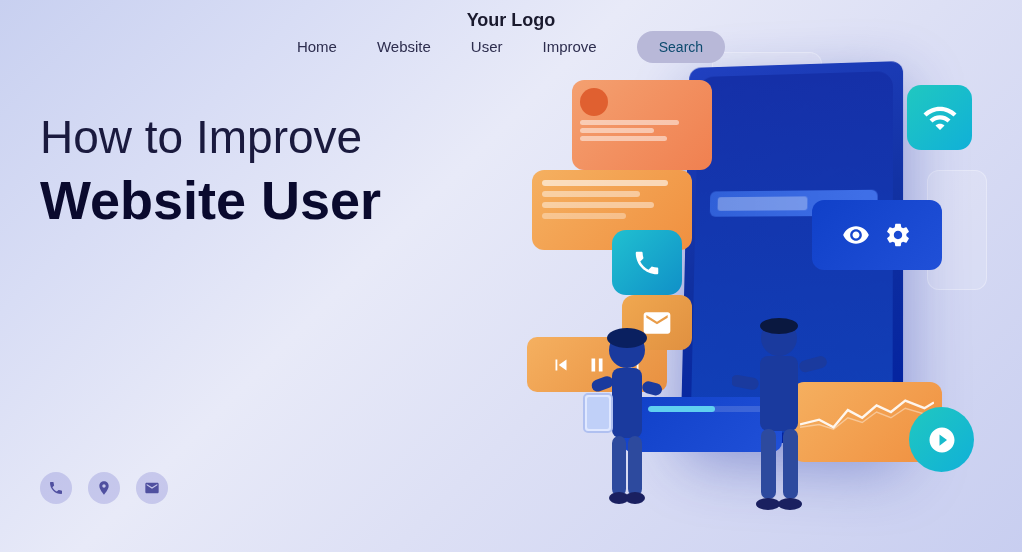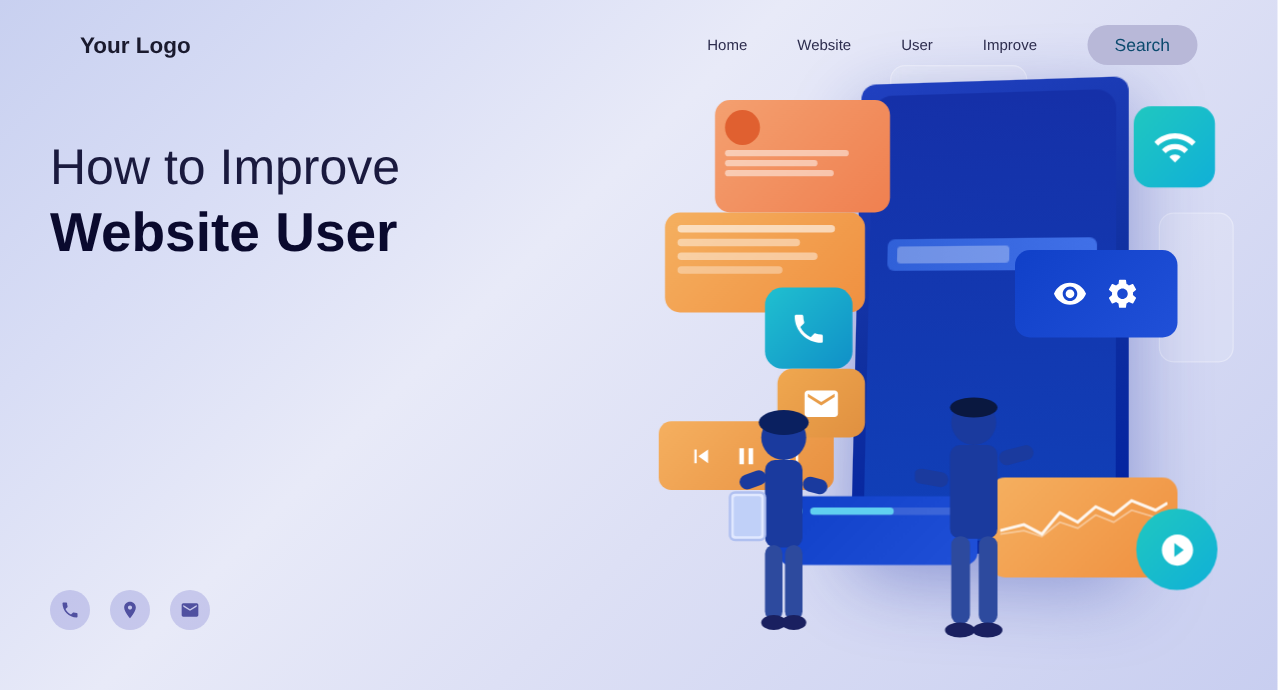--- a/index.html
+++ b/index.html
@@ -21,39 +21,40 @@
 
     
     .header {
       position: absolute;
       top: 0;
       left: 0;
       right: 0;
       height: 72px;
       display: flex;
       align-items: center;
-      justify-content: space-between;
-      padding: 0 64px;
+      justify-content: center;
+      padding: 0 42px;
       z-index: 10;
+      flex-direction: column;
     }
 
     .logo {
       font-size: 18px;
       font-weight: 700;
       color: #1a1a2e;
     }
 
     .nav {
       display: flex;
       align-items: center;
       gap: 40px;
     }
 
     .nav-link {
-      font-size: 12px;
+      font-size: 15px;
       color: #2d2d4e;
       text-decoration: none;
       font-weight: 400;
       cursor: pointer;
     }
 
     .nav-search-btn {
       background: #b8b8d8;
       border: none;
       border-radius: 20px;
@@ -67,29 +68,29 @@
     
     .hero-content {
       position: absolute;
       left: 40px;
       top: 110px;
       max-width: 400px;
       z-index: 5;
     }
 
     .hero-title-light {
-      font-size: 40px;
+      font-size: 46px;
       font-weight: 400;
       color: #1a1a3e;
       line-height: 1.2;
       margin-bottom: 4px;
     }
 
     .hero-title-bold {
-      font-size: 44px;
+      font-size: 54px;
       font-weight: 800;
       color: #0a0a2e;
       line-height: 1.15;
     }
 
     
     .contact-icons {
       position: absolute;
       bottom: 48px;
       left: 40px;

